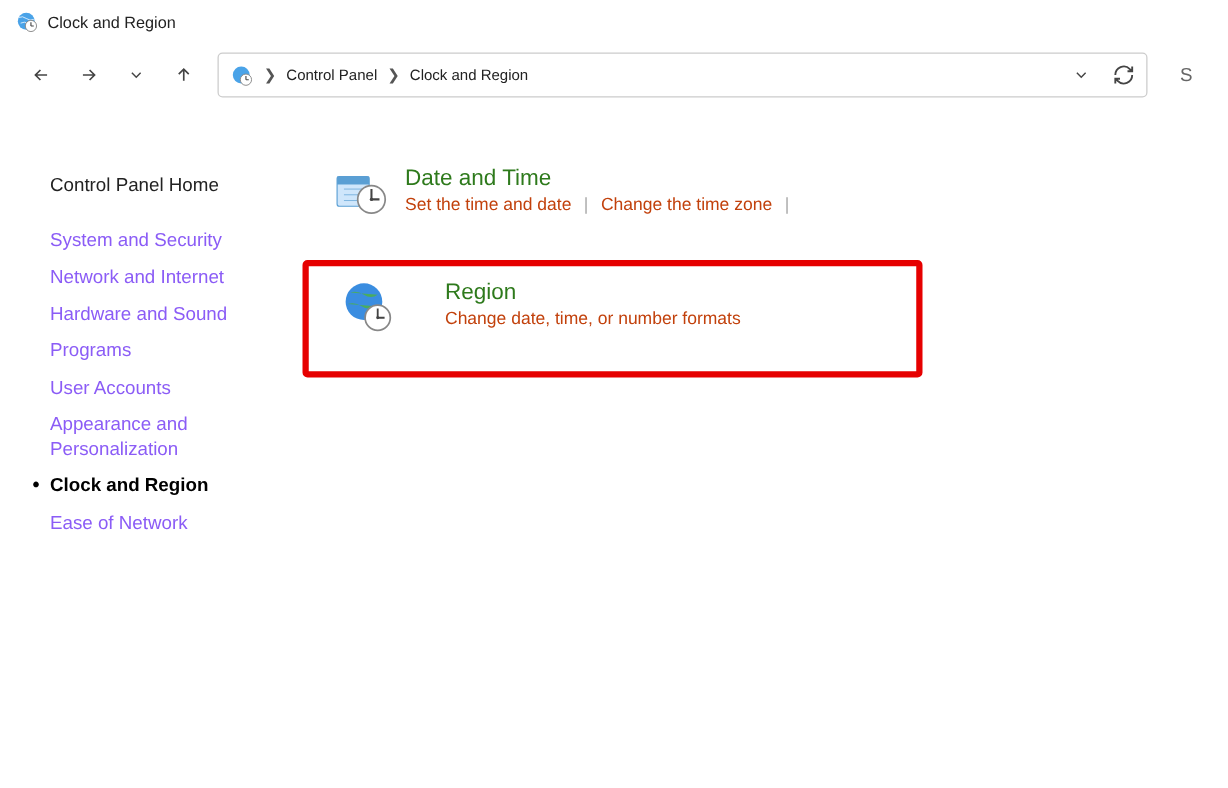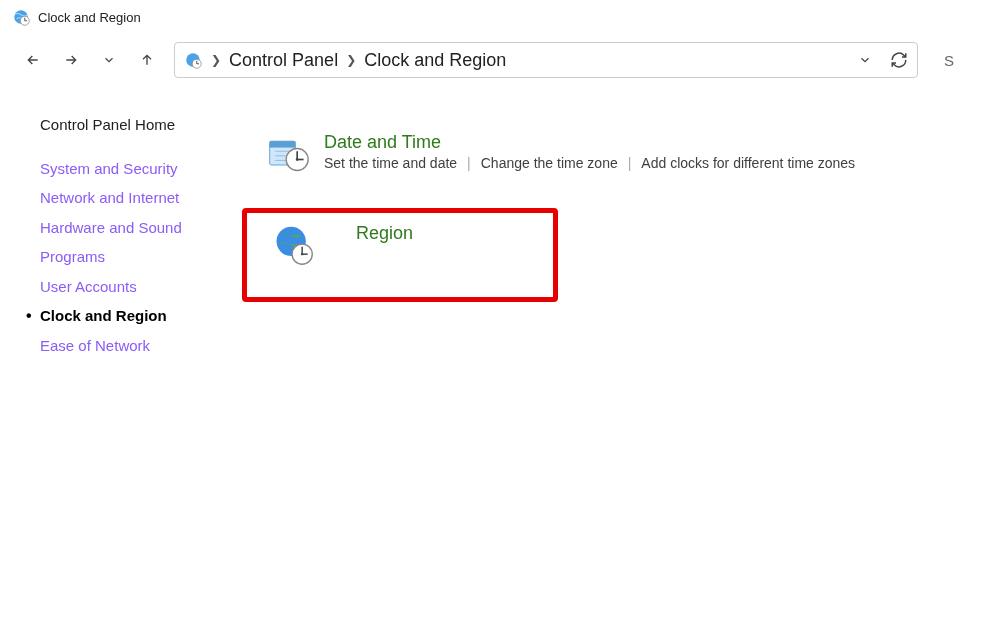--- a/index.html
+++ b/index.html
@@ -67,21 +67,21 @@
     }
     .address-icon {
       width: 20px;
       height: 20px;
       display: inline-flex;
       align-items: center;
       justify-content: center;
     }
     .crumb {
       color: #222;
-      font-size: 18px;
+      font-size: 12px;
       cursor: pointer;
     }
     .chev {
       color: #555;
       font-size: 12px;
       padding: 0 2px;
     }
     .address-actions {
       margin-left: auto;
       display: flex;
@@ -117,20 +117,21 @@
     .side-item {
       padding: 5px 0;
       font-size: 15px;
       color: #8b5cf6;
       cursor: pointer;
       line-height: 1.3;
     }
     .side-item.home {
       margin-bottom: 14px;
       color: #222;
+      margin-top: 24px;
     }
     .side-item.active {
       font-weight: 700;
       color: #000;
       position: relative;
     }
     .side-item.active::before {
       content: "•";
       position: absolute;
       left: -14px;
@@ -167,21 +168,21 @@
       margin-bottom: 2px;
       cursor: pointer;
     }
     .cat-links {
       display: flex;
       flex-wrap: wrap;
       gap: 0;
       font-size: 14px;
     }
     .cat-link {
-      color: #404040;
+      color: #c2410c;
       cursor: pointer;
     }
     .link-sep {
       padding: 0 10px;
       color: #aaa;
     }
     .highlight-box {
       border: 5px solid #e60000;
       border-radius: 4px;
     }
@@ -264,20 +265,21 @@
 </div>
 
 <div class="content">
   <div class="sidebar">
     <div class="side-item home">Control Panel Home</div>
     <div class="side-item">System and Security</div>
     <div class="side-item">Network and Internet</div>
     <div class="side-item">Hardware and Sound</div>
     <div class="side-item">Programs</div>
     <div class="side-item">User Accounts</div>
+    <div class="side-item">Appearance and Personalization</div>
     <div class="side-item active">Clock and Region</div>
     <div class="side-item">Ease of Network</div>
   </div>
 
   <div class="main">
 
     <div class="category">
       <span class="cat-icon">
         <svg width="44" height="44" viewBox="0 0 48 48">
           <rect x="4" y="10" width="28" height="26" rx="2" fill="#cfe6fb" stroke="#5a9fd4" stroke-width="1"></rect>
@@ -291,36 +293,38 @@
           <circle cx="34" cy="30" r="1.5" fill="#444"></circle>
         </svg>
       </span>
       <div class="cat-body">
         <div class="cat-title">Date and Time</div>
         <div class="cat-links">
           <span class="cat-link">Set the time and date</span>
           <span class="link-sep">|</span>
           <span class="cat-link">Change the time zone</span>
           <span class="link-sep">|</span>
-          <span class="cat-link">Add clocks for different time zones</span>
         </div>
       </div>
     </div>
 
     <div class="category highlight-box">
       <span class="cat-icon">
         <svg width="44" height="44" viewBox="0 0 48 48">
           <circle cx="22" cy="20" r="16" fill="#3a8de0"></circle>
           <path d="M10 12 Q16 10 22 14 Q28 18 34 14" fill="#4caf50" opacity="0.9"></path>
           <path d="M8 22 Q14 20 20 24 Q26 28 32 24" fill="#4caf50" opacity="0.9"></path>
           <circle cx="34" cy="34" r="11" fill="#fff" stroke="#888" stroke-width="1.5"></circle>
           <line x1="34" y1="34" x2="34" y2="26" stroke="#444" stroke-width="1.6"></line>
           <line x1="34" y1="34" x2="40" y2="34" stroke="#444" stroke-width="1.6"></line>
           <circle cx="34" cy="34" r="1.3" fill="#444"></circle>
         </svg>
       </span>
       <div class="cat-body">
         <div class="cat-title">Region</div>
+        <div class="cat-links">
+          <span class="cat-link">Change date, time, or number formats</span>
+        </div>
       </div>
     </div>
 
   </div>
 </div>
 
 </body></html>

